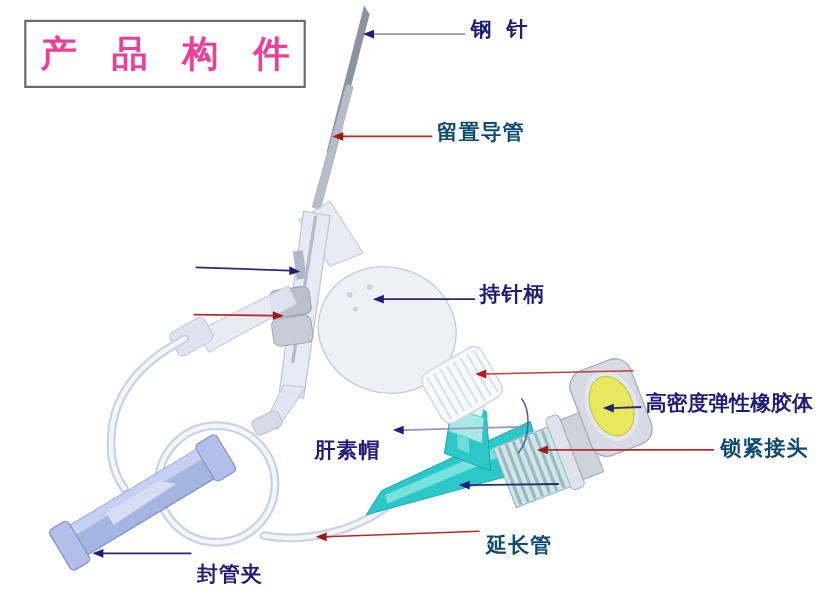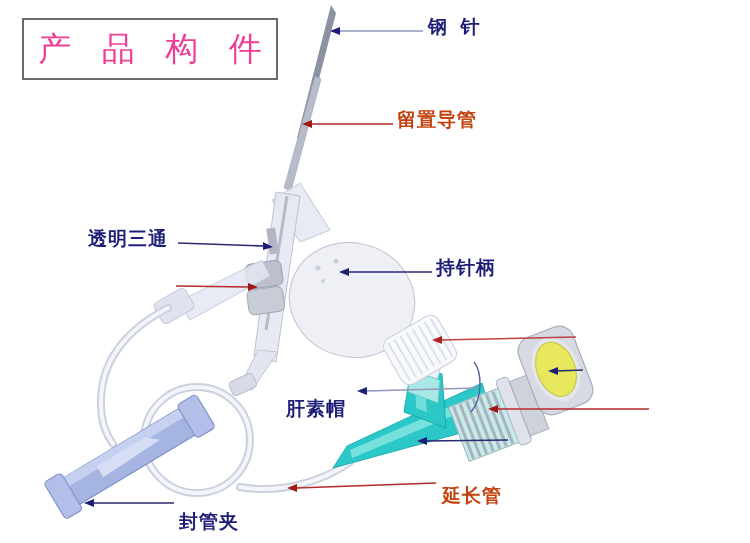--- a/index.html
+++ b/index.html
@@ -7,28 +7,28 @@
     position:relative;width:750px;height:543px;background:#ffffff;overflow:hidden;
     font-family:"DejaVu Sans","Liberation Sans",sans-serif;
   }
   #device-svg{position:absolute;left:0;top:0;}
   .title-box{
     position:absolute;left:22px;top:18px;width:252px;height:58px;
     border:2px solid #6b6b6b;background:#ffffff;
     display:flex;align-items:center;justify-content:center;
   }
   .title-text{
-    color:#ee3f96;font-size:33px;font-weight:normal;letter-spacing:10px;
+    color:#ee3f96;font-size:33px;font-weight:bold;letter-spacing:10px;
     white-space:nowrap;text-indent:10px;
   }
   .lbl{
     position:absolute;font-size:19px;font-weight:bold;white-space:nowrap;
     letter-spacing:1px;line-height:22px;font-family:Liberation Mono, monospace;
   }
-  .lbl.red{color:#c2410c;}
+  .lbl.red{color:#0c4a6e;}
   .lbl.navy{color:#1e1e78;}
 </style>
 </head>
 <body>
 
 <div id="stage">
 
   <svg id="device-svg" width="750" height="543" viewBox="0 0 750 543">
 
     <g>
@@ -179,19 +179,20 @@
       <polygon points="84,503 94,499 94,507" fill="#1e1e78"></polygon>
     </g>
   </svg>
 
   <div class="title-box">
     <span class="title-text">产 品 构 件</span>
   </div>
 
   <div class="lbl navy" style="left:428px;top:17px">钢 针</div>
   <div class="lbl red" style="left:397px;top:110px">留置导管</div>
-  <div class="lbl navy" style="left:88px;top:229px">透明三通</div>
   <div class="lbl navy" style="left:436px;top:258px">持针柄</div>
+  <div class="lbl navy" style="left:587px;top:357px;letter-spacing:0">高密度弹性橡胶体</div>
+  <div class="lbl red" style="left:655px;top:398px">锁紧接头</div>
   <div class="lbl navy" style="left:286px;top:399px">肝素帽</div>
   <div class="lbl red" style="left:442px;top:486px">延长管</div>
   <div class="lbl navy" style="left:179px;top:512px">封管夹</div>
 
 </div>
 
 </body></html>

